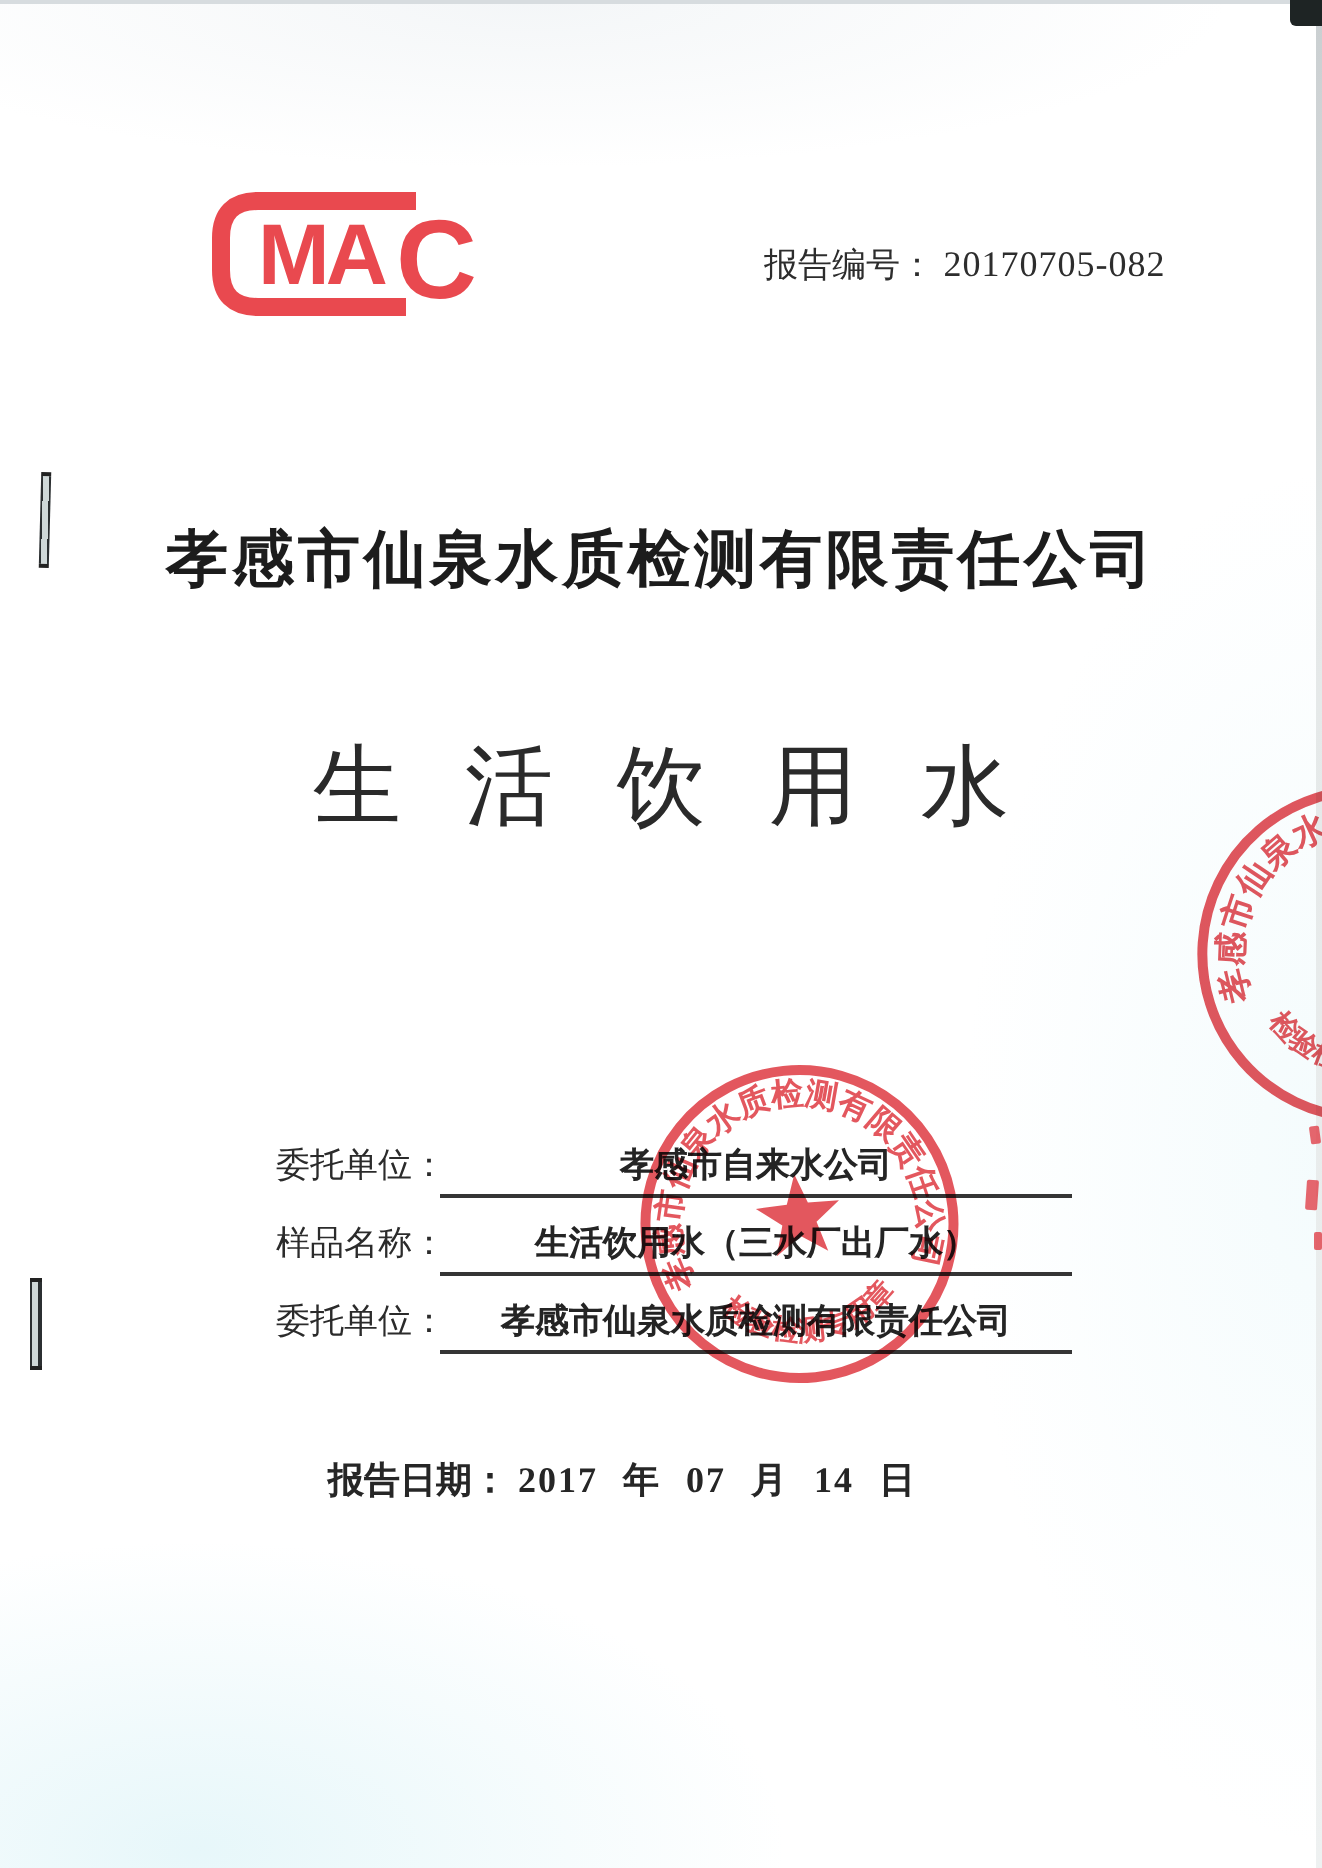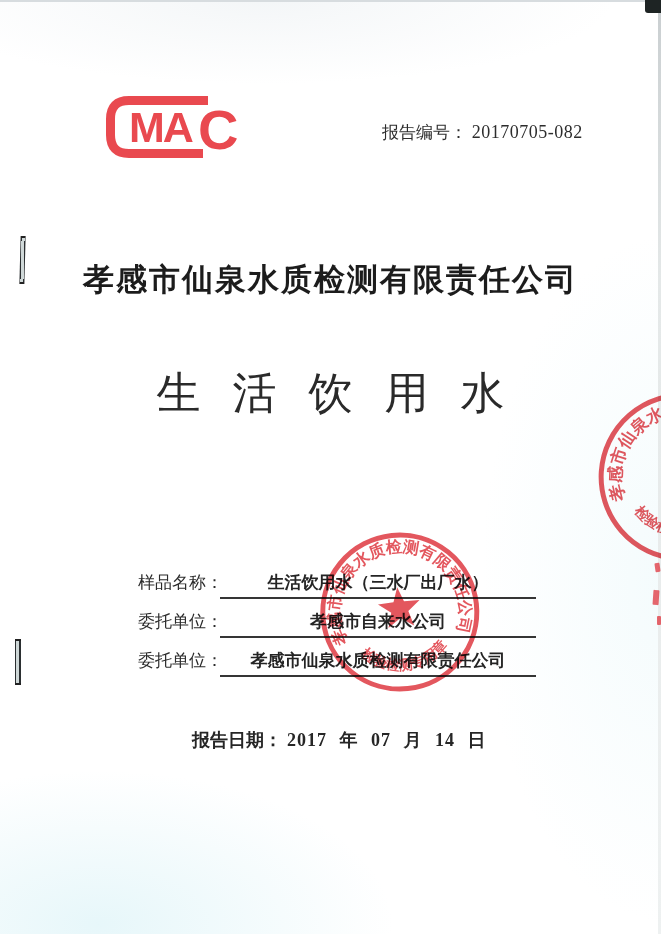--- a/index.html
+++ b/index.html
@@ -35,21 +35,21 @@
     font-family:"Liberation Serif",serif;font-size:44px;color:#2a2a2a;
     letter-spacing:32px;text-indent:32px;white-space:nowrap;}
 
   
   .fields{position:absolute;left:138px;top:560px;width:398px;}
   .field-row{display:flex;align-items:flex-end;height:39px;}
   .field-label{width:82px;flex:none;font-size:17px;color:#2b2b2b;padding-bottom:5px;white-space:nowrap;}
   .field-value{flex:1;text-align:center;font-size:17px;color:#242424;font-weight:600;
     border-bottom:2px solid #353535;padding-bottom:3px;white-space:nowrap;}
 
-  .report-date{position:absolute;left:164px;top:728px;font-size:18px;color:#262626;white-space:nowrap;font-weight:600;margin-left:28px;}
+  .report-date{position:absolute;left:164px;top:728px;font-size:18px;color:#262626;white-space:nowrap;font-weight:600;}
   .report-date .val{font-family:"Liberation Serif",serif;font-weight:600;word-spacing:7px;letter-spacing:1px;}
 
   
   .seal{position:absolute;mix-blend-mode:multiply;opacity:0.88;}
   .seal.center-seal{left:315px;top:527px;transform:rotate(-6deg);}
   .seal.edge-seal{left:593px;top:387px;transform:rotate(4deg);}
   .edge-frag{position:absolute;background:#e04048;opacity:0.8;border-radius:1px;}
   .edge-frag.f1{left:655px;top:563px;width:5px;height:9px;transform:rotate(-8deg);}
   .edge-frag.f2{left:653px;top:590px;width:6px;height:15px;transform:rotate(4deg);}
   .edge-frag.f3{left:657px;top:616px;width:4px;height:9px;}
@@ -78,26 +78,26 @@
     <span>报告编号：</span>
     <span class="val">20170705-082</span>
   </div>
 
   <div class="company-name">孝感市仙泉水质检测有限责任公司</div>
 
   <div class="report-title">生活饮用水</div>
 
   <div class="fields">
     <div class="field-row">
+      <span class="field-label">委托单位：</span>
+      <span class="field-value">孝感市自来水公司</span>
+    </div>
+    <div class="field-row">
       <span class="field-label">样品名称：</span>
       <span class="field-value">生活饮用水（三水厂出厂水）</span>
-    </div>
-    <div class="field-row">
-      <span class="field-label">委托单位：</span>
-      <span class="field-value">孝感市自来水公司</span>
     </div>
     <div class="field-row">
       <span class="field-label">委托单位：</span>
       <span class="field-value">孝感市仙泉水质检测有限责任公司</span>
     </div>
   </div>
 
   <div class="report-date">
     <span>报告日期：</span>
     <span class="val">2017 年 07 月 14 日</span>

